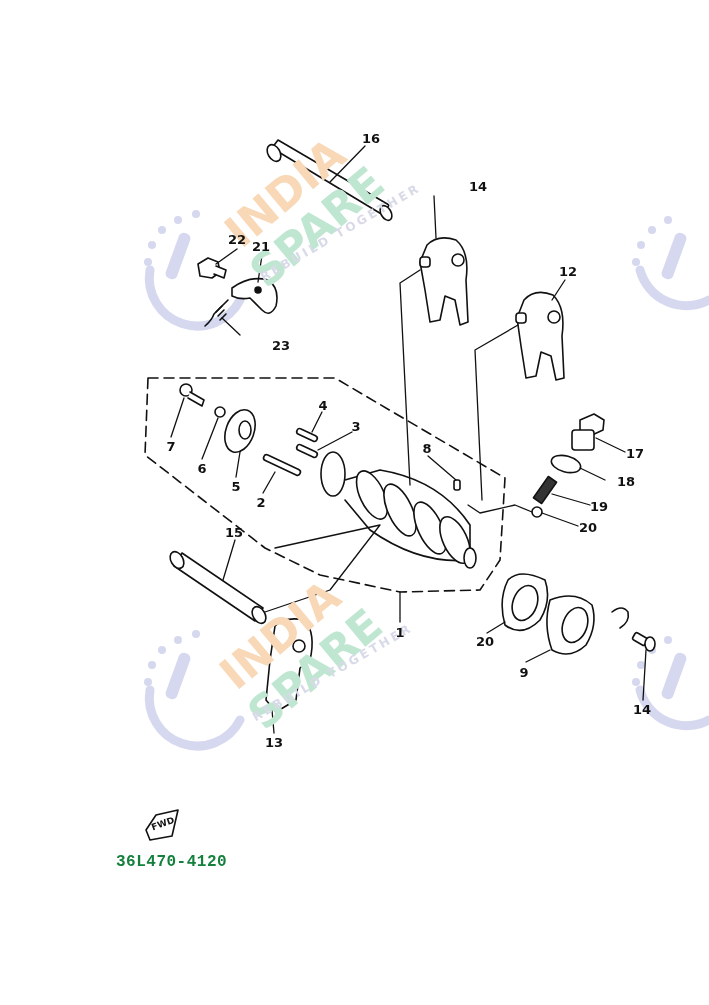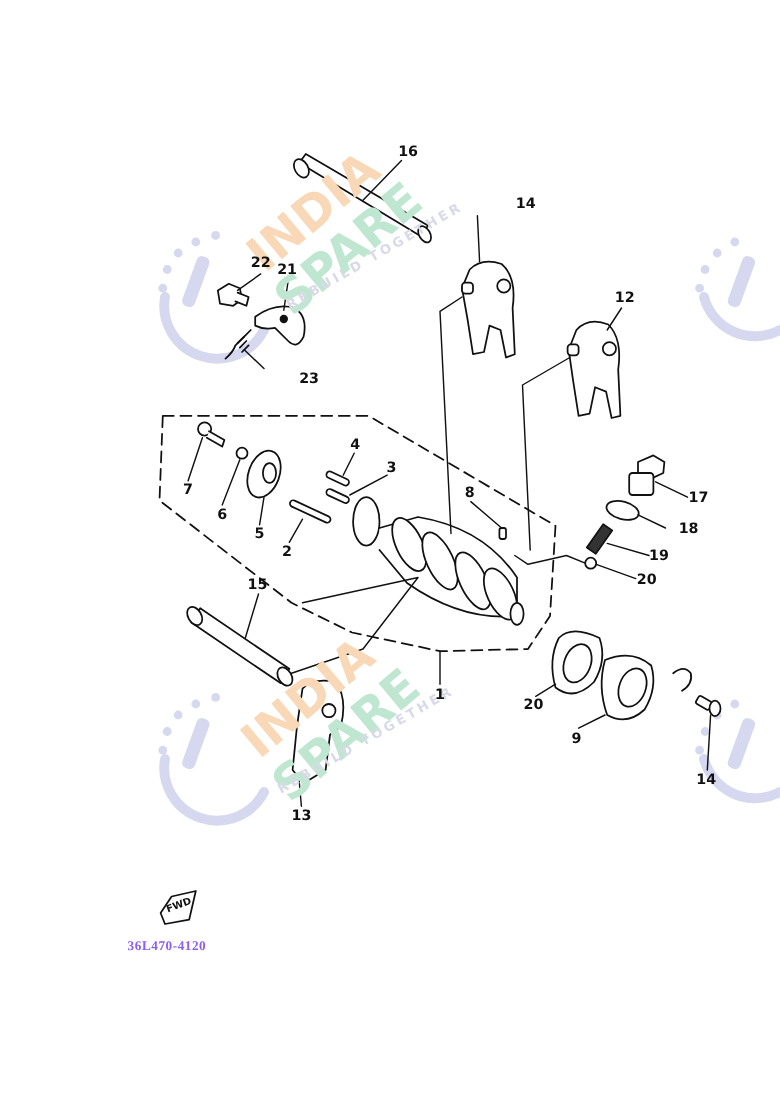--- a/index.html
+++ b/index.html
@@ -2,22 +2,22 @@
 <html><head>
 <meta charset="utf-8">
 <style>
   html, body { margin: 0; padding: 0; background: #ffffff; }
   body { width: 709px; height: 1005px; position: relative; overflow: hidden;
          font-family: "Liberation Sans", sans-serif; color: #111; }
   #diagram { position: absolute; left: 0; top: 0; width: 709px; height: 1005px; }
   .callout { position: absolute; font-family: "DejaVu Sans", sans-serif; font-weight: bold;
              font-size: 13px; color: #111; line-height: 1; transform: translate(-50%, -50%);
              white-space: nowrap; }
-  .part-code { position: absolute; left: 116px; top: 853px; font-family: Liberation Serif, serif;
-               font-weight: bold; font-size: 12px; letter-spacing: 0.5px; color: #8b5cf6; }
+  .part-code { position: absolute; left: 116px; top: 853px; font-family: Liberation Mono, monospace;
+               font-weight: bold; font-size: 16px; letter-spacing: 0.5px; color: #15803d; }
   .wm-text { position: absolute; font-family: "DejaVu Sans", sans-serif; font-weight: bold;
              transform-origin: left top; white-space: nowrap; pointer-events: none; }
 </style>
 </head>
 <body>
 
 <svg id="diagram" viewBox="0 0 709 1005" xmlns="http://www.w3.org/2000/svg">
 
   <g fill="none" stroke="#d6d8ef" stroke-width="9" stroke-linecap="round">
     <path d="M150 270 A48 48 0 0 0 240 300"></path>

